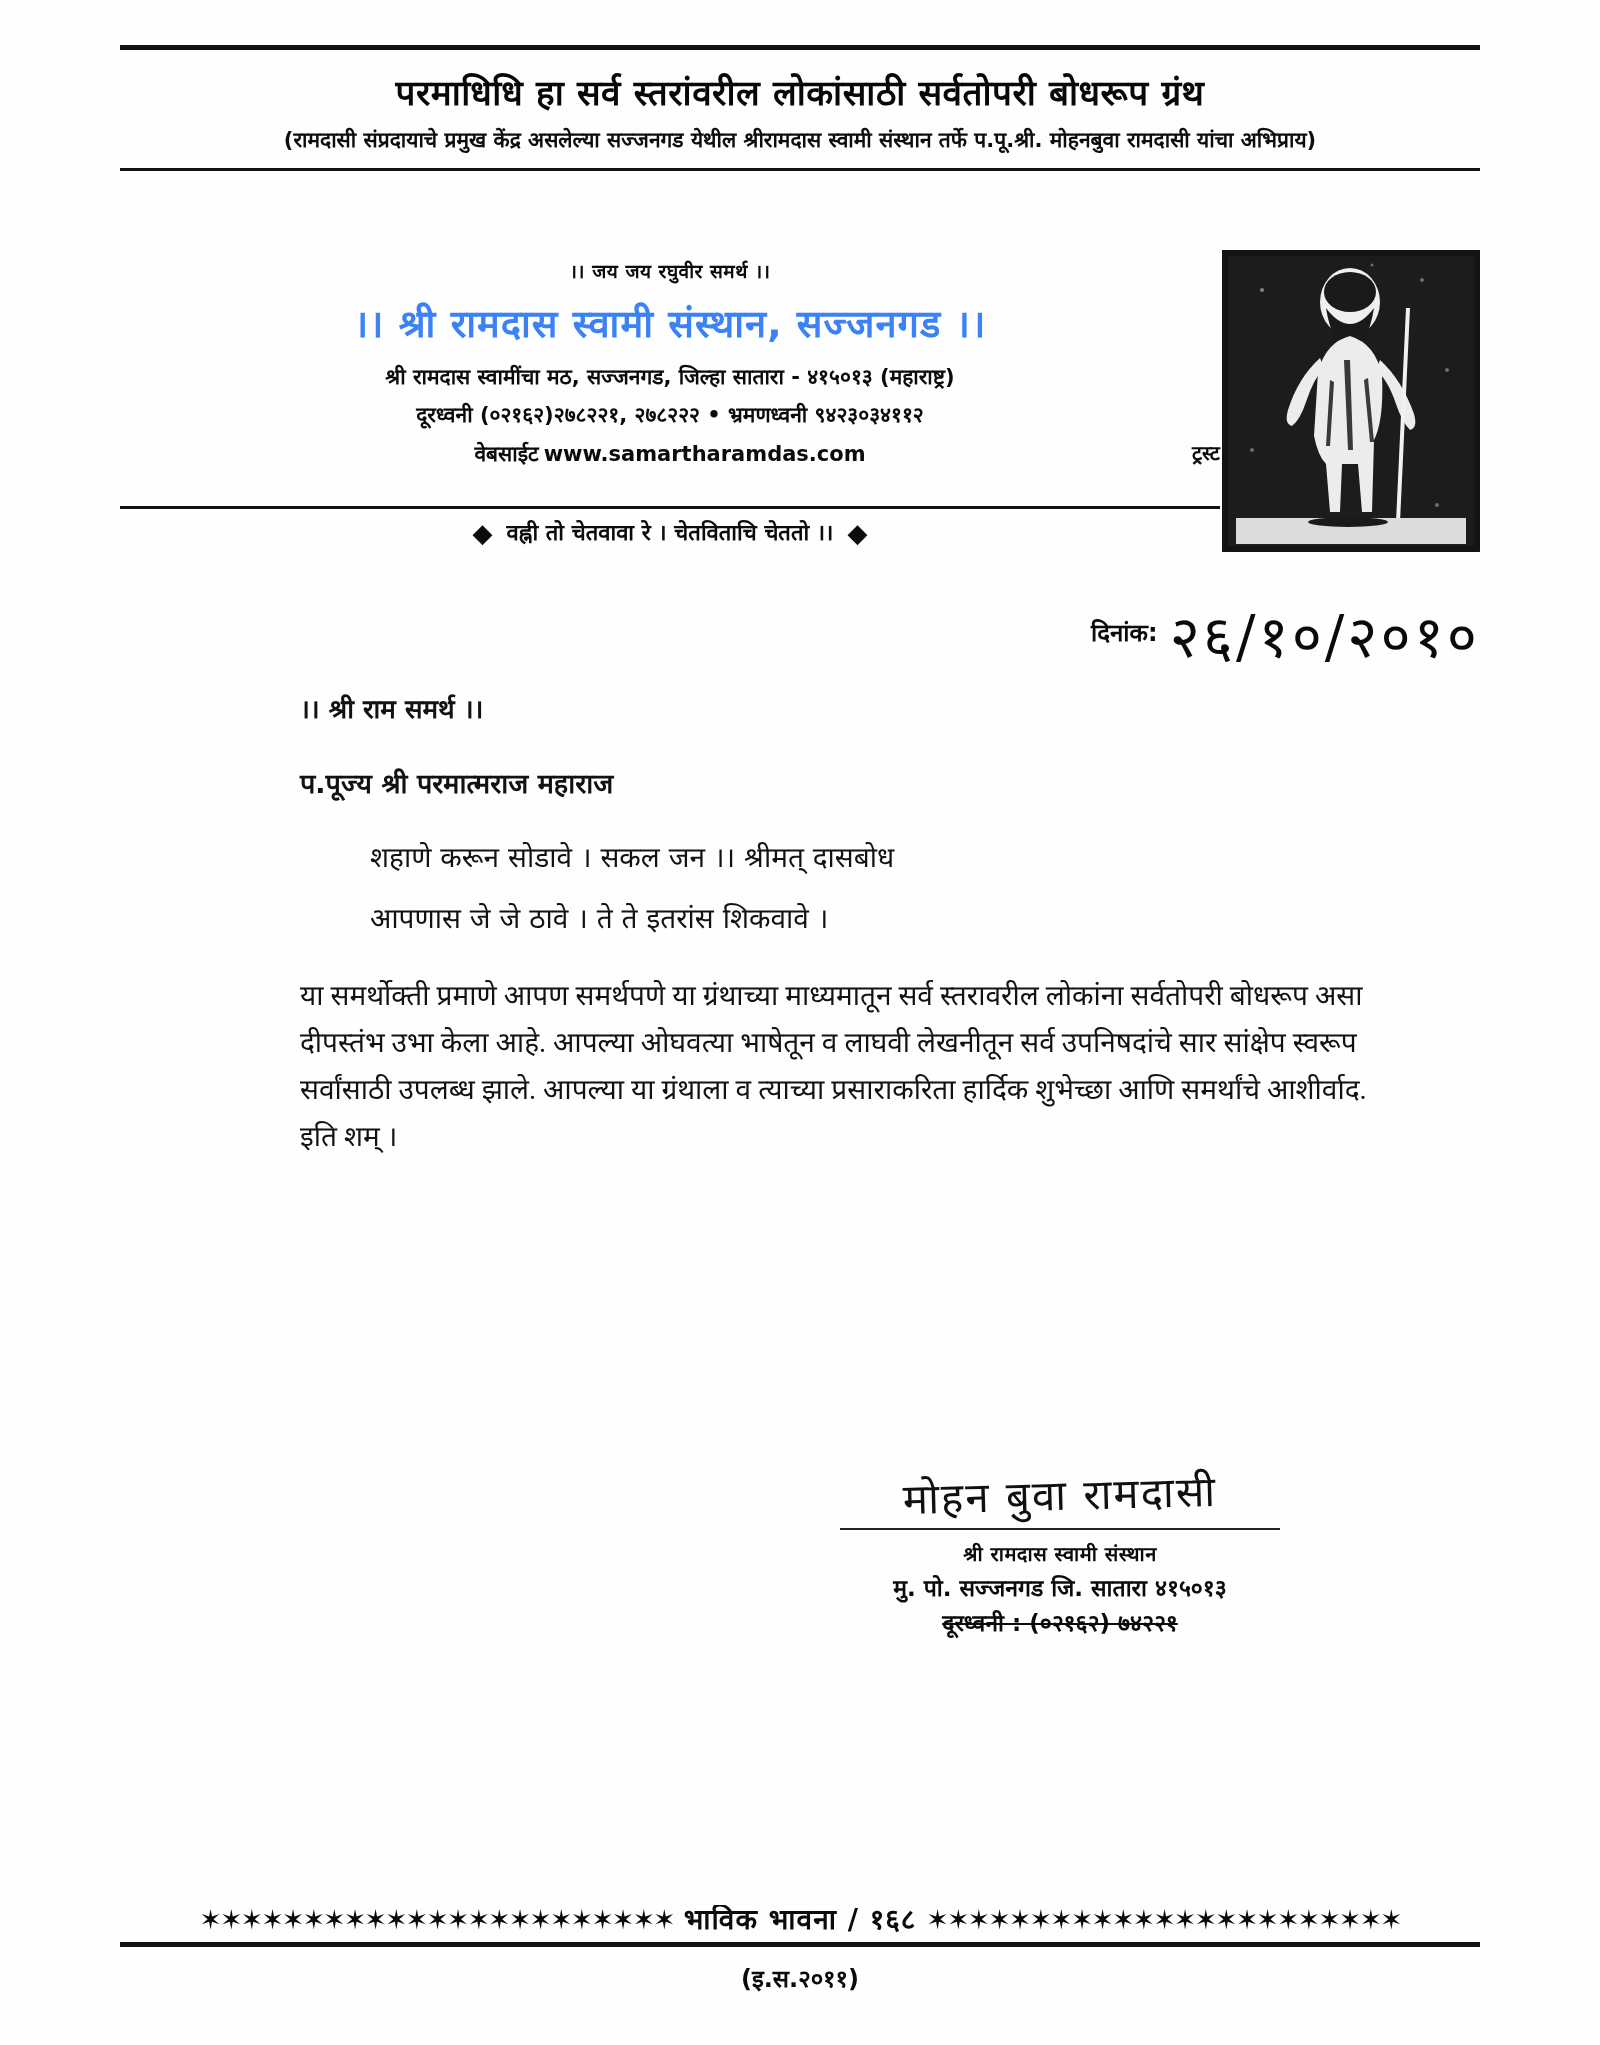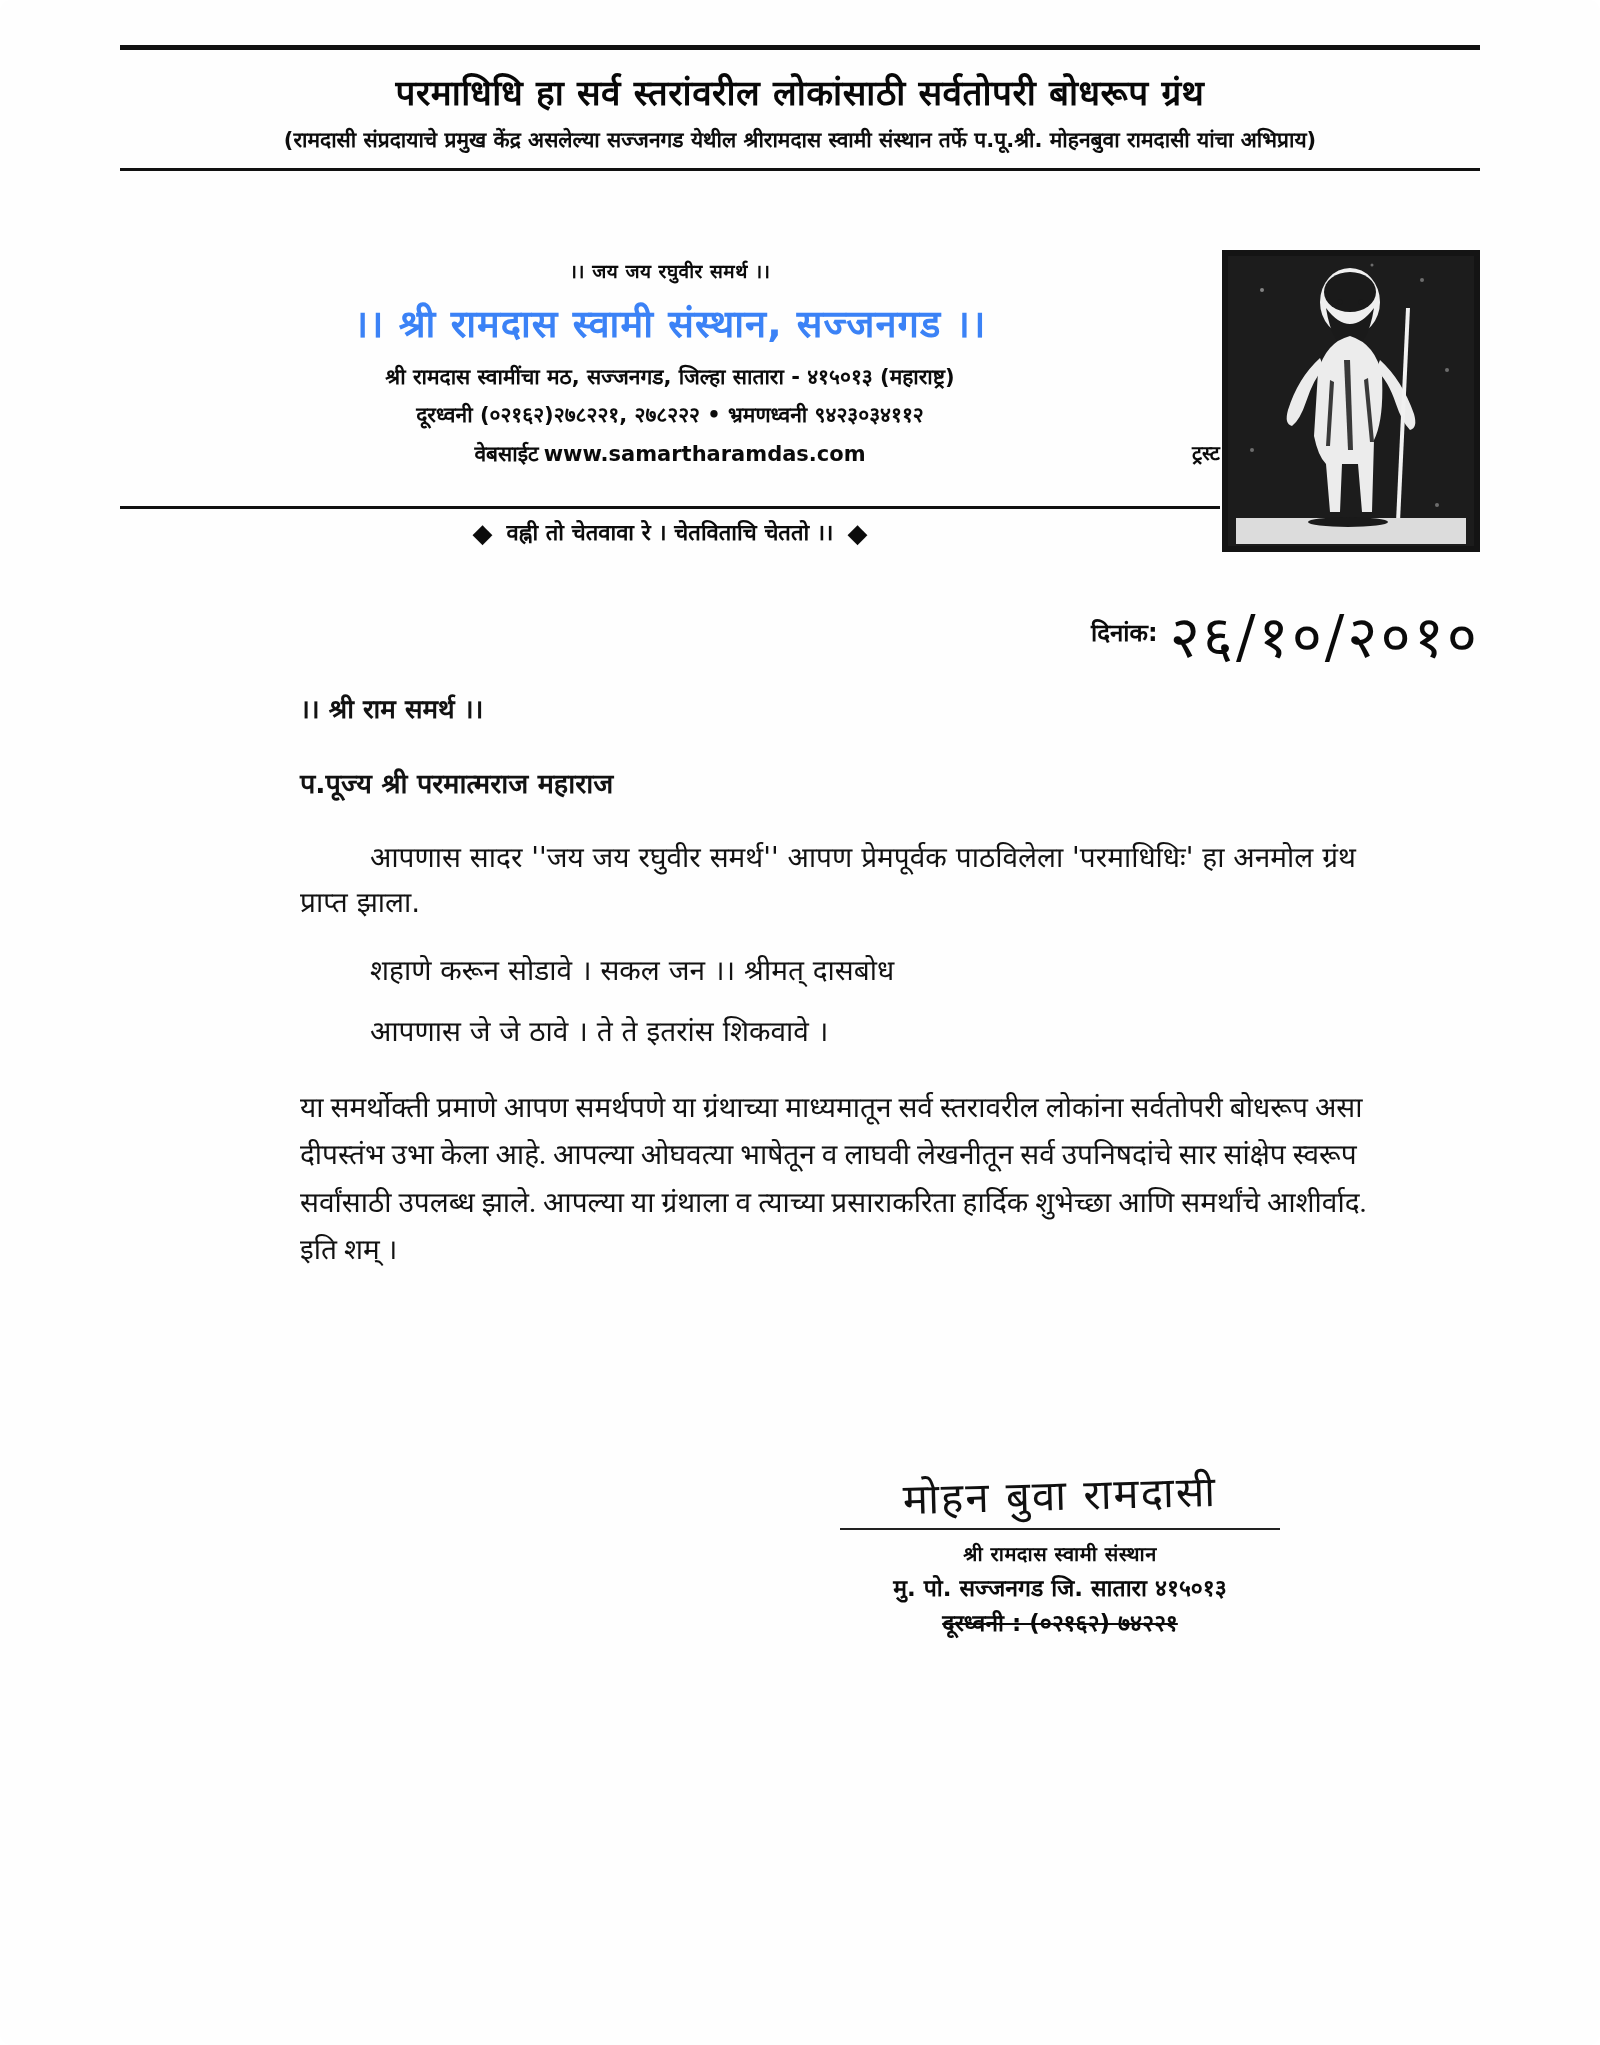--- a/index.html
+++ b/index.html
@@ -381,28 +381,34 @@
   </div>
 
   <div class="dateline">
     <span class="date-label">दिनांक:</span><span class="date-hand">२६/१०/२०१०</span>
   </div>
 
   <div class="body-block">
     <div class="salutation">।। श्री राम समर्थ ।।</div>
     <div class="addressee">प.पूज्य श्री परमात्मराज महाराज</div>
 
-    <div class="para para-indent">आपणास सादर ''जय जय रघुवीर समर्थ'' आपण प्रेमपूर्वक पाठविलेला 'परमाधिधिः'  हा अनमोल ग्रंथ प्राप्त झाला.</div>
     <div class="para para-verse">शहाणे करून सोडावे । सकल जन ।। श्रीमत् दासबोध</div>
     <div class="para para-verse">आपणास जे जे ठावे । ते ते इतरांस शिकवावे ।</div>
     <div class="para para-main">या समर्थोक्ती प्रमाणे आपण समर्थपणे या ग्रंथाच्या माध्यमातून सर्व स्तरावरील लोकांना सर्वतोपरी बोधरूप असा दीपस्तंभ उभा केला आहे. आपल्या ओघवत्या भाषेतून व लाघवी लेखनीतून सर्व उपनिषदांचे सार सांक्षेप स्वरूप सर्वांसाठी उपलब्ध झाले. आपल्या या ग्रंथाला व त्याच्या प्रसाराकरिता हार्दिक शुभेच्छा आणि समर्थांचे आशीर्वाद. इति शम् ।</div>
   </div>
 
   <div class="sig-block">
     <div class="sig-hand">मोहन बुवा रामदासी</div>
     <div class="sig-underline"></div>
     <div class="stamp-line1">श्री रामदास स्वामी संस्थान</div>
     <div class="stamp-line2">मु. पो. सज्जनगड जि. सातारा ४१५०१३</div>
     <div class="stamp-line3">दूरध्वनी : (०२१६२) ७४२२१</div>
   </div>
 
+  <div class="footer">
+    <div class="footer-stars">
+      <span class="stars-run">✶✶✶✶✶✶✶✶✶✶✶✶✶✶✶✶✶✶✶✶✶✶✶</span><span class="footer-center">भाविक भावना / १६८</span><span class="stars-run">✶✶✶✶✶✶✶✶✶✶✶✶✶✶✶✶✶✶✶✶✶✶✶</span>
+    </div>
+    <div class="rule rule-thick"></div>
+    <div class="footer-year">(इ.स.२०११)</div>
+  </div>
 
 </div>
 
 </body></html>

